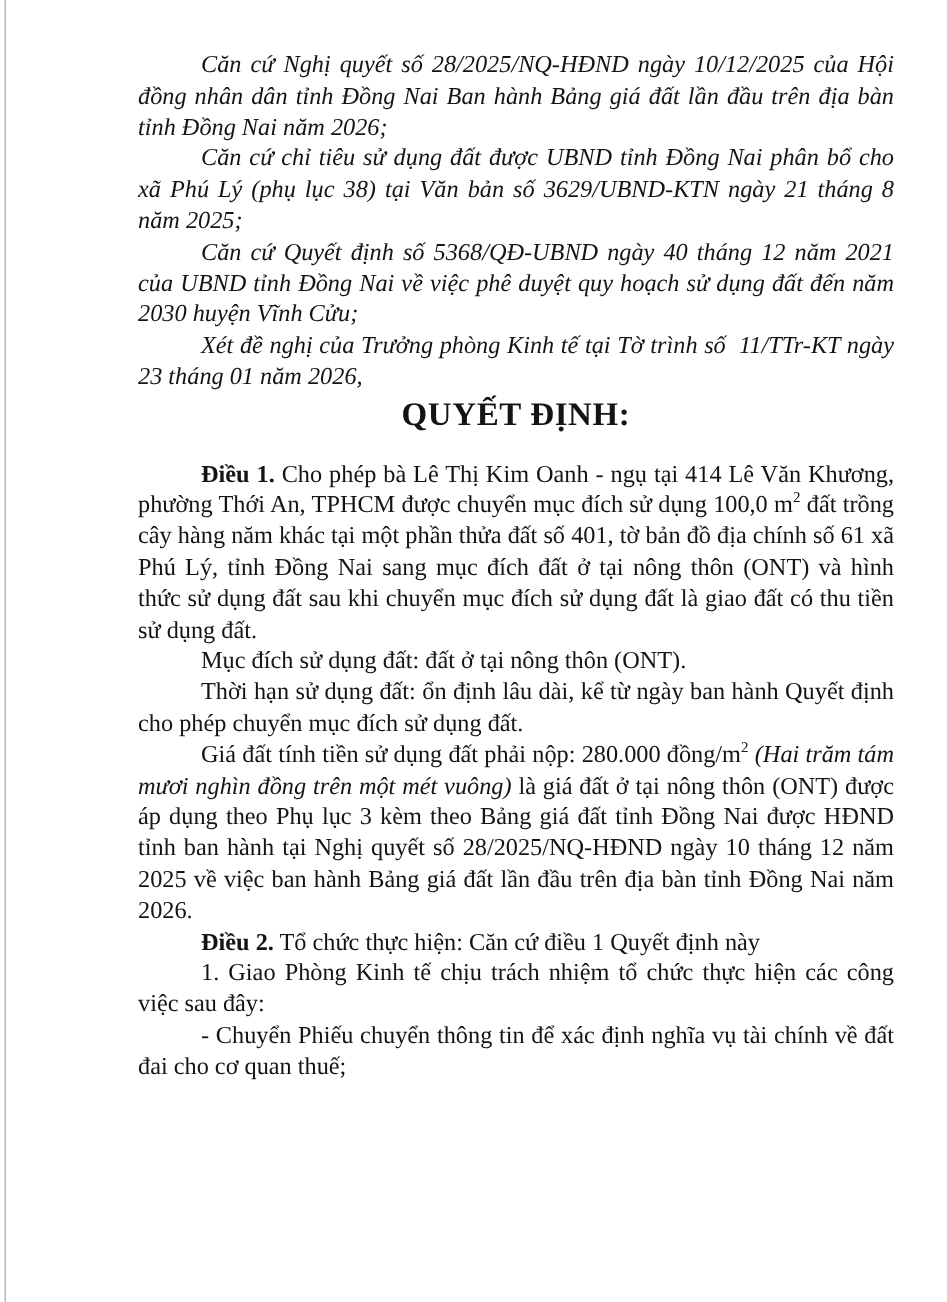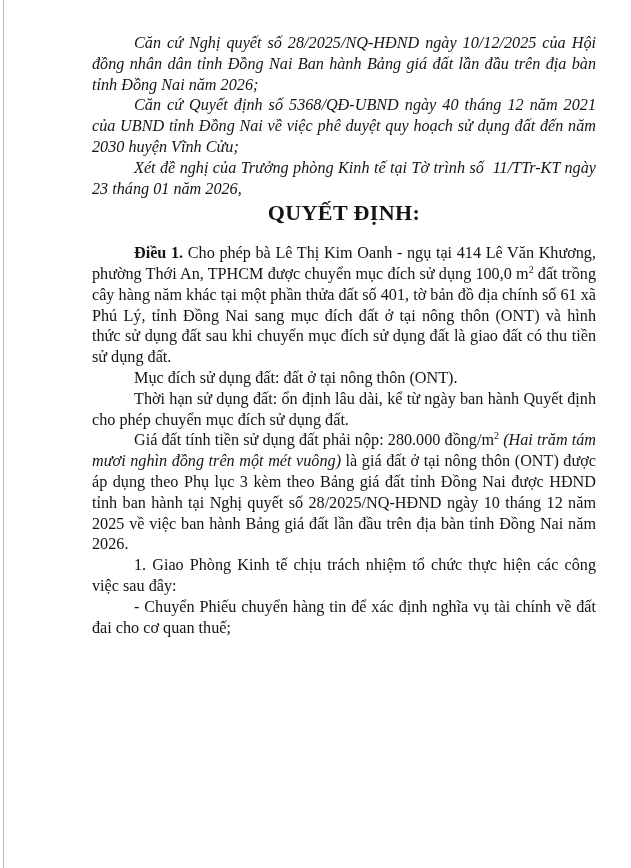--- a/index.html
+++ b/index.html
@@ -61,23 +61,25 @@
     vertical-align: super;
   }
 </style>
 </head>
 <body style="background: rgb(255, 255, 255);">
 
 <div class="page">
   <div class="page-edge" style="background: rgb(185, 185, 185);"></div>
   <div class="content" style="color: rgb(20, 20, 20);">
       <p class="para italic"><span>Căn cứ Nghị quyết số 28/2025/NQ-HĐND ngày 10/12/2025 của Hội đồng nhân dân tỉnh Đồng Nai Ban hành Bảng giá đất lần đầu trên địa bàn tỉnh Đồng Nai năm 2026;</span></p>
+      <p class="para italic"><span>Căn cứ chỉ tiêu sử dụng đất được UBND tỉnh Đồng Nai phân bổ cho xã Phú Lý (phụ lục 38) tại Văn bản số 3629/UBND-KTN ngày 21 tháng 8 năm 2025;</span></p>
       <p class="para italic"><span>Căn cứ Quyết định số 5368/QĐ-UBND ngày 40 tháng 12 năm 2021 của UBND tỉnh Đồng Nai về việc phê duyệt quy hoạch sử dụng đất đến năm 2030 huyện Vĩnh Cửu;</span></p>
       <p class="para italic"><span>Xét đề nghị của Trưởng phòng Kinh tế tại Tờ trình số &nbsp;11/TTr-KT ngày 23 tháng 01 năm 2026,</span></p>
       <p class="para center heading"><span class="b">QUYẾT ĐỊNH:</span></p>
       <p class="para"><span class="b">Điều 1.</span><span> Cho phép bà Lê Thị Kim Oanh - ngụ tại 414 Lê Văn Khương, phường Thới An, TPHCM được chuyển mục đích sử dụng 100,0 m</span><sup>2</sup><span> đất trồng cây hàng năm khác tại một phần thửa đất số 401, tờ bản đồ địa chính số 61 xã Phú Lý, tỉnh Đồng Nai sang mục đích đất ở tại nông thôn (ONT) và hình thức sử dụng đất sau khi chuyển mục đích sử dụng đất là giao đất có thu tiền sử dụng đất.</span></p>
       <p class="para"><span>Mục đích sử dụng đất: đất ở tại nông thôn (ONT).</span></p>
       <p class="para"><span>Thời hạn sử dụng đất: ổn định lâu dài, kể từ ngày ban hành Quyết định cho phép chuyển mục đích sử dụng đất.</span></p>
       <p class="para"><span>Giá đất tính tiền sử dụng đất phải nộp: 280.000 đồng/m</span><sup>2</sup><span> </span><span class="i">(Hai trăm tám mươi nghìn đồng trên một mét vuông)</span><span> là giá đất ở tại nông thôn (ONT) được áp dụng theo Phụ lục 3 kèm theo Bảng giá đất tỉnh Đồng Nai được HĐND tỉnh ban hành tại Nghị quyết số 28/2025/NQ-HĐND ngày 10 tháng 12 năm 2025 về việc ban hành Bảng giá đất lần đầu trên địa bàn tỉnh Đồng Nai năm 2026.</span></p>
+      <p class="para"><span class="b">Điều 2.</span><span> Tổ chức thực hiện: Căn cứ điều 1 Quyết định này</span></p>
       <p class="para"><span>1. Giao Phòng Kinh tế chịu trách nhiệm tổ chức thực hiện các công việc sau đây:</span></p>
-      <p class="para"><span>- Chuyển Phiếu chuyển hàng tin để xác định nghĩa vụ tài chính về đất đai cho cơ quan thuế;</span></p>
+      <p class="para"><span>- Chuyển Phiếu chuyển thông tin để xác định nghĩa vụ tài chính về đất đai cho cơ quan thuế;</span></p>
     </div>
 </div>
 
 </body></html>

